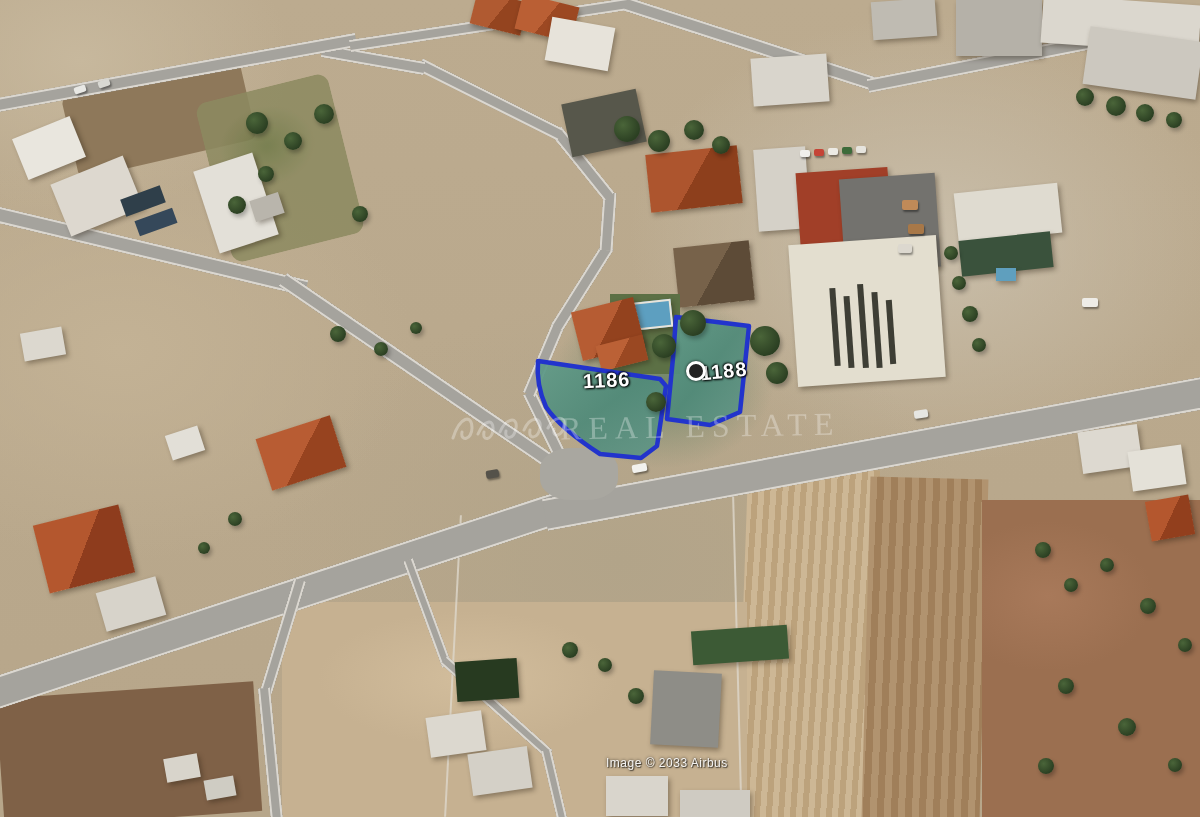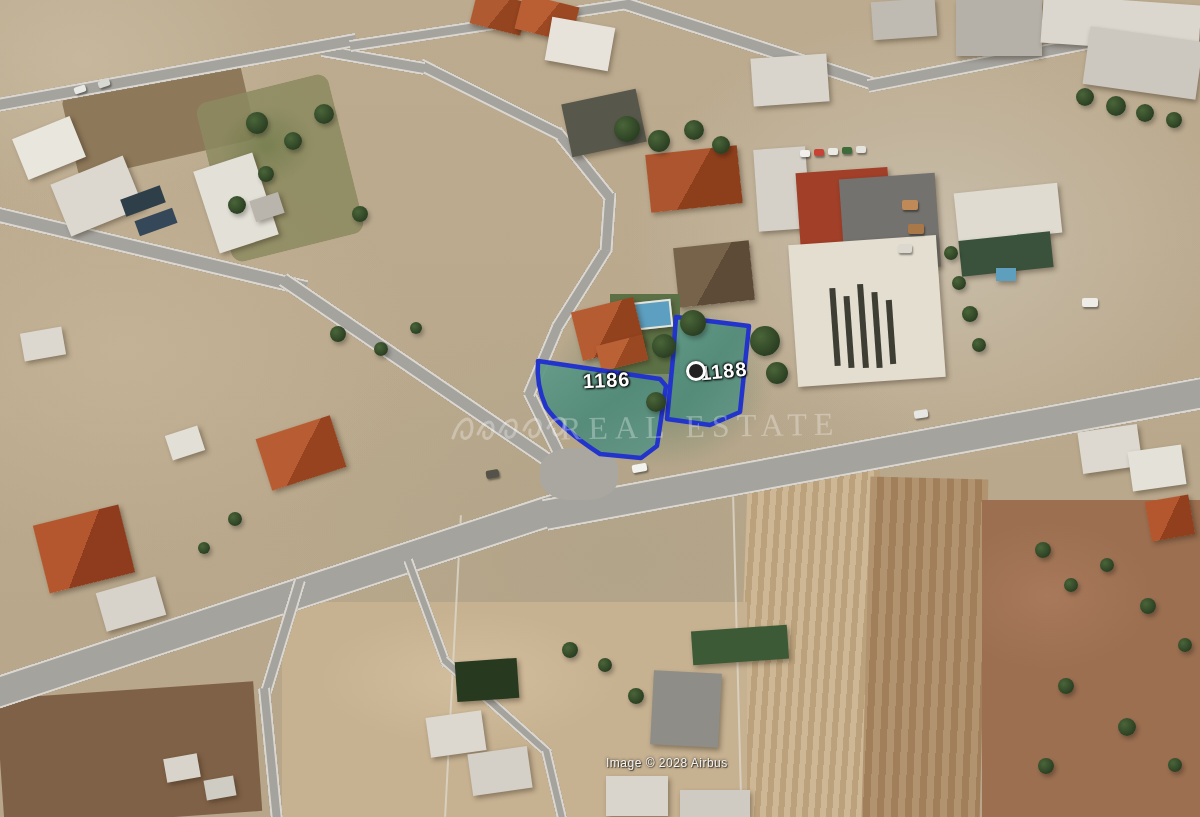--- a/index.html
+++ b/index.html
@@ -201,15 +201,15 @@
   <div class="lbl" style="left:700px;top:360px;transform:rotate(-6deg);">1188</div>
   <div style="position:absolute;left:686px;top:361px;width:14px;height:14px;border-radius:50%;
               border:3px solid #fff;background:#222;box-shadow:0 0 3px rgba(0,0,0,.8);"></div>
 
   <svg width="130" height="55" style="left:448px;top:398px;overflow:visible;">
     <path d="M5,40 C12,18 24,16 24,30 C24,42 12,44 14,34 M30,36 C36,22 46,20 45,32 C44,42 34,44 36,34 M52,34 C58,20 70,18 68,30 C66,42 56,42 58,33 M76,32 C82,18 94,18 92,30 C90,41 80,42 82,32 M100,30 C106,18 118,17 116,28 C114,39 104,40 106,31" fill="none" stroke="rgba(255,255,255,0.30)" stroke-width="3" stroke-linecap="round"></path>
   </svg>
   <div class="wm" style="left:560px;top:408px;font-family:'Liberation Serif',serif;font-variant:small-caps;
               font-size:32px;letter-spacing:7px;transform:rotate(-1deg);">REAL ESTATE</div>
 
-  <div class="attr" style="left:606px;top:756px;">Image © 2028 Airbus</div>
+  <div class="attr" style="left:606px;top:756px;">Image © 2033 Airbus</div>
 
 </div>
 
 </body></html>

